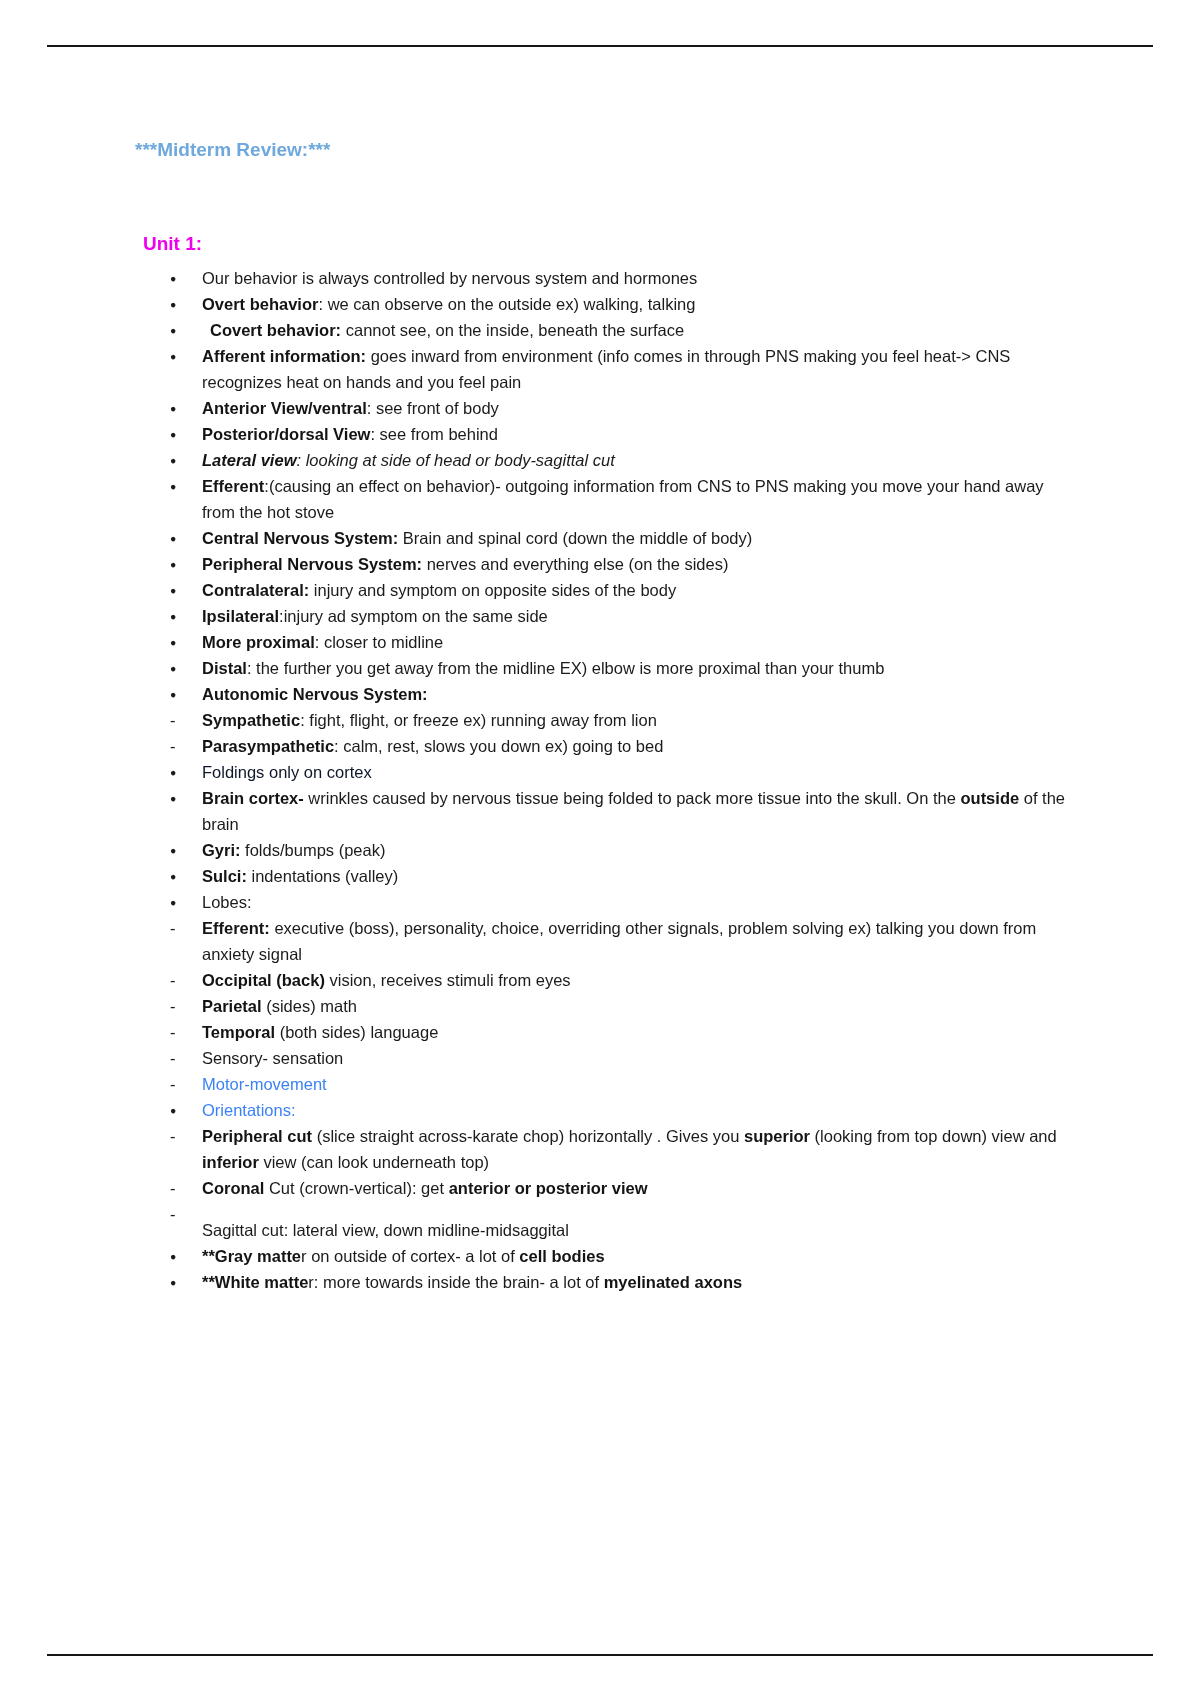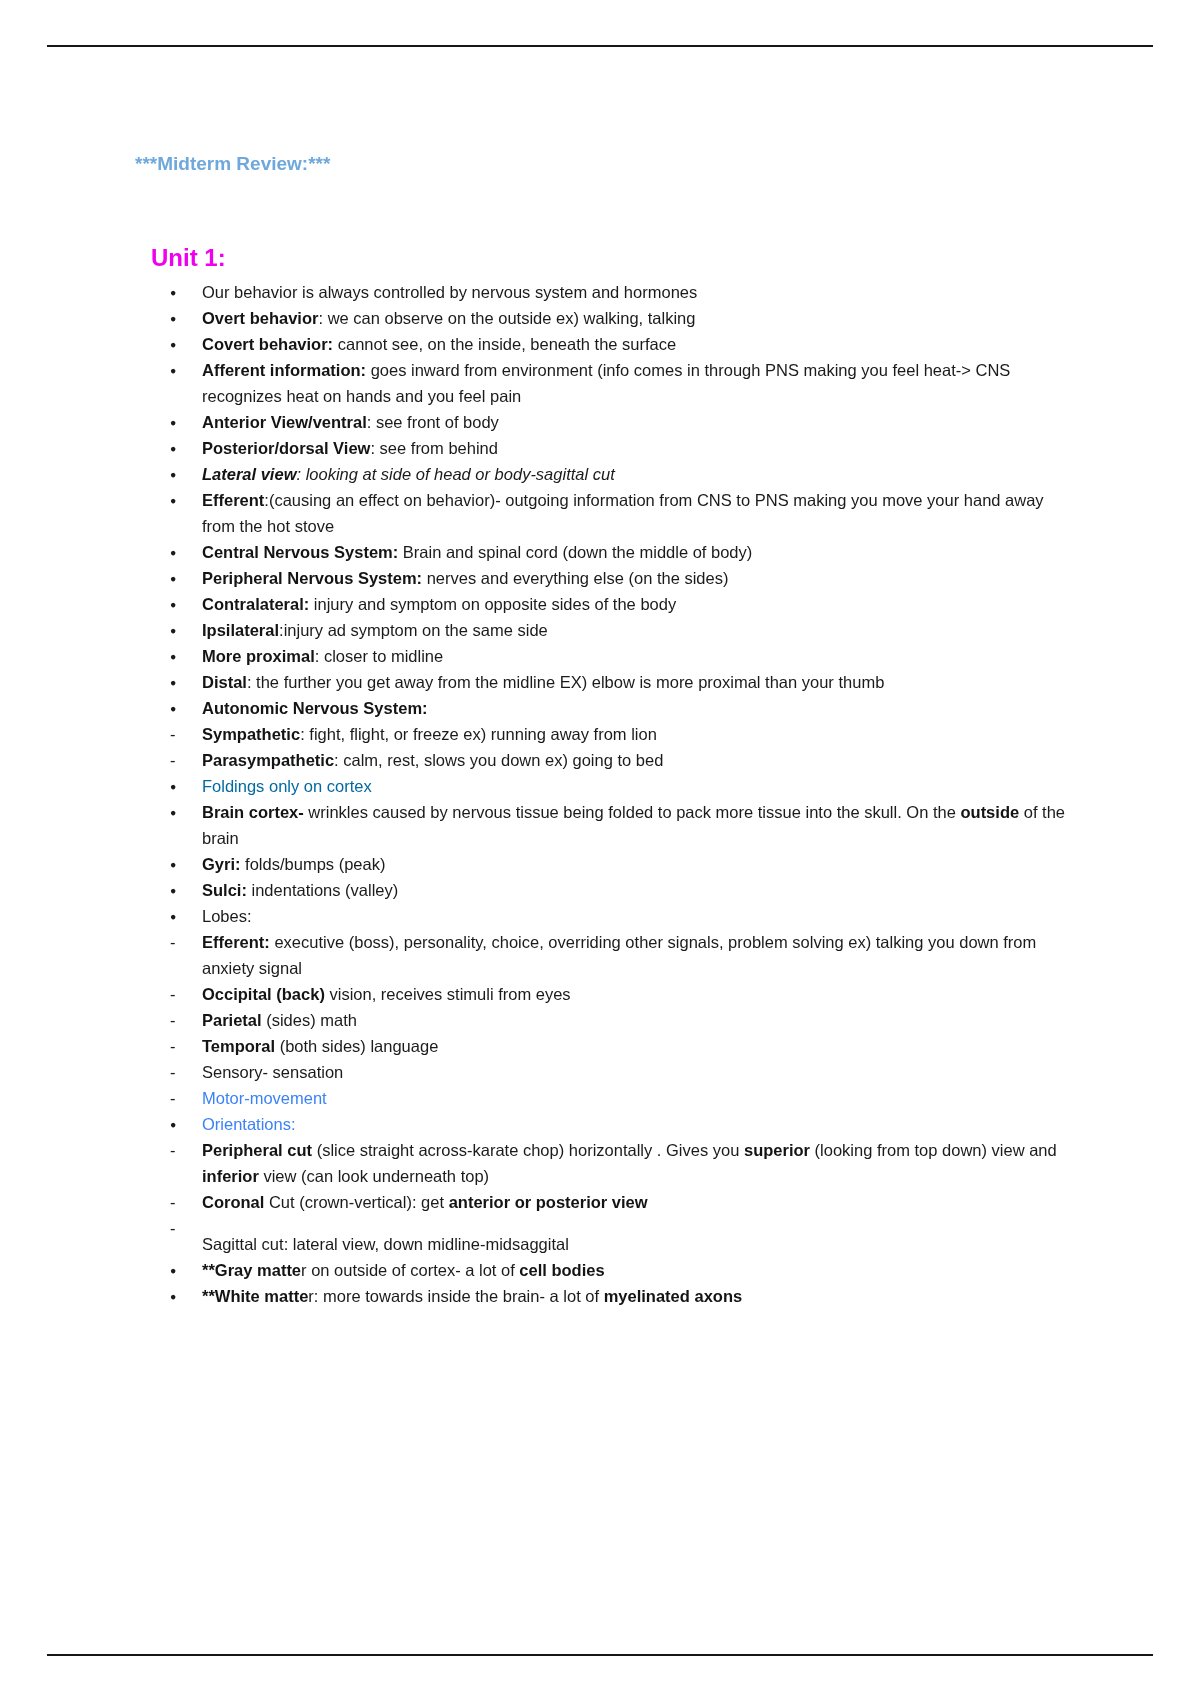--- a/index.html
+++ b/index.html
@@ -20,33 +20,33 @@
     left: 47px;
     right: 47px;
     height: 2px;
     background: #161616;
   }
   .rule.top { top: 45px; }
   .rule.bottom { top: 1654px; }
   .content {
     position: absolute;
     left: 135px;
-    top: 150px;
+    top: 136px;
     width: 932px;
   }
   .title {
     margin: 0;
     font-size: 19px;
     font-weight: 700;
     line-height: 28px;
     color: #6fa8dc;
   }
   .unit {
-    margin: 66px 0 0 16px;
-    font-size: 24px;
+    margin: 66px 0 0 8px;
+    font-size: 19px;
     font-weight: 700;
     line-height: 28px;
     color: #ef00ef;
   }
   .list {
     margin-top: 7px;
   }
   .item {
     display: flex;
     align-items: flex-start;
@@ -87,21 +87,21 @@
         <div class="item">
           <span class="marker bullet">●</span>
           <span class="text" style="color: rgb(27, 27, 27);">Our behavior is always controlled by nervous system and hormones</span>
         </div>
         <div class="item">
           <span class="marker bullet">●</span>
           <span class="text" style="color: rgb(27, 27, 27);"><b>Overt behavior</b>: we can observe on the outside ex) walking, talking</span>
         </div>
         <div class="item">
           <span class="marker bullet">●</span>
-          <span class="text" style="color: rgb(27, 27, 27);"><b>Covert behavior:</b> cannot see, on the inside, beneath the surface</span>
+          <span class="text" style="color: rgb(27, 27, 27); margin-left: 8px;"><b>Covert behavior:</b> cannot see, on the inside, beneath the surface</span>
         </div>
         <div class="item">
           <span class="marker bullet">●</span>
           <span class="text" style="color: rgb(27, 27, 27);"><b>Afferent information:</b> goes inward from environment (info comes in through PNS making you feel heat-&gt; CNS recognizes heat on hands and you feel pain</span>
         </div>
         <div class="item">
           <span class="marker bullet">●</span>
           <span class="text" style="color: rgb(27, 27, 27);"><b>Anterior View/ventral</b>: see front of body</span>
         </div>
         <div class="item">
@@ -147,21 +147,21 @@
         <div class="item">
           <span class="marker dash">-</span>
           <span class="text" style="color: rgb(27, 27, 27);"><b>Sympathetic</b>: fight, flight, or freeze ex) running away from lion</span>
         </div>
         <div class="item">
           <span class="marker dash">-</span>
           <span class="text" style="color: rgb(27, 27, 27);"><b>Parasympathetic</b>: calm, rest, slows you down ex) going to bed</span>
         </div>
         <div class="item">
           <span class="marker bullet">●</span>
-          <span class="text" style="color: #0369a1;">Foldings only on cortex</span>
+          <span class="text" style="color: #0f172a;">Foldings only on cortex</span>
         </div>
         <div class="item">
           <span class="marker bullet">●</span>
           <span class="text" style="color: rgb(27, 27, 27);"><b>Brain cortex-</b> wrinkles caused by nervous tissue being folded to pack more tissue into the skull. On the <b>outside</b> of the brain</span>
         </div>
         <div class="item">
           <span class="marker bullet">●</span>
           <span class="text" style="color: rgb(27, 27, 27);"><b>Gyri:</b> folds/bumps (peak)</span>
         </div>
         <div class="item">

